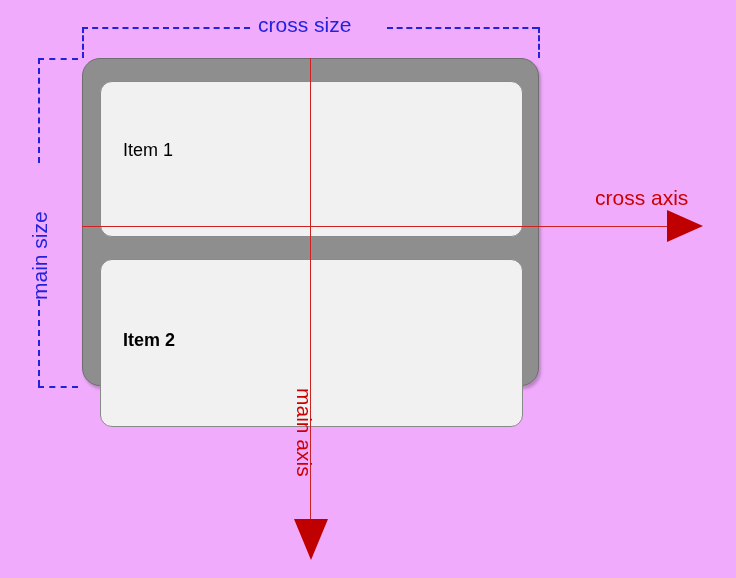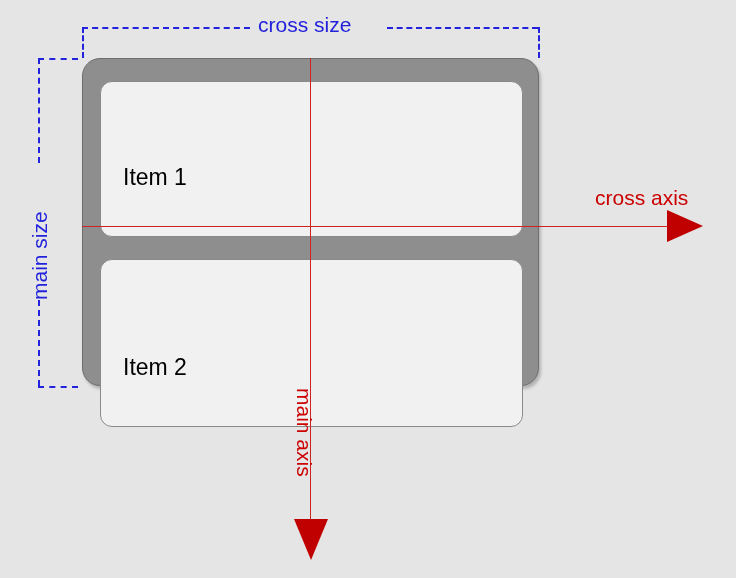--- a/index.html
+++ b/index.html
@@ -4,21 +4,21 @@
 <style>
   html, body {
     margin: 0;
     padding: 0;
     background: #ffffff;
   }
   #stage {
     position: relative;
     width: 736px;
     height: 578px;
-    background: #e5e5e5;
+    background: #f0abfc;
     font-family: "Liberation Sans", sans-serif;
     overflow: hidden;
   }
 
   
   .flex-container {
     position: absolute;
     left: 82px;
     top: 58px;
     width: 457px;
@@ -33,29 +33,28 @@
   .flex-item {
     position: absolute;
     left: 17px;
     width: 423px;
     box-sizing: border-box;
     background: #f1f1f1;
     border: 1px solid #8a8a8a;
     border-radius: 12px;
   }
   .flex-item.item-1 { top: 22px; height: 156px; }
-  .flex-item.item-2 { top: 200px; height: 168px; }
+  .flex-item.item-2 { top: 200px; height: 168px; font-weight: bold; }
 
   .item-label {
     position: absolute;
     left: 22px;
-    font-size: 23px;
+    font-size: 18px;
     color: #000000;
     white-space: nowrap;
-    margin-top: 24px;
   }
   .flex-item.item-1 .item-label { top: 58px; }
   .flex-item.item-2 .item-label { top: 70px; }
 
   
   .axis-line-h {
     position: absolute;
     left: 82px;
     top: 226px;
     width: 587px;

